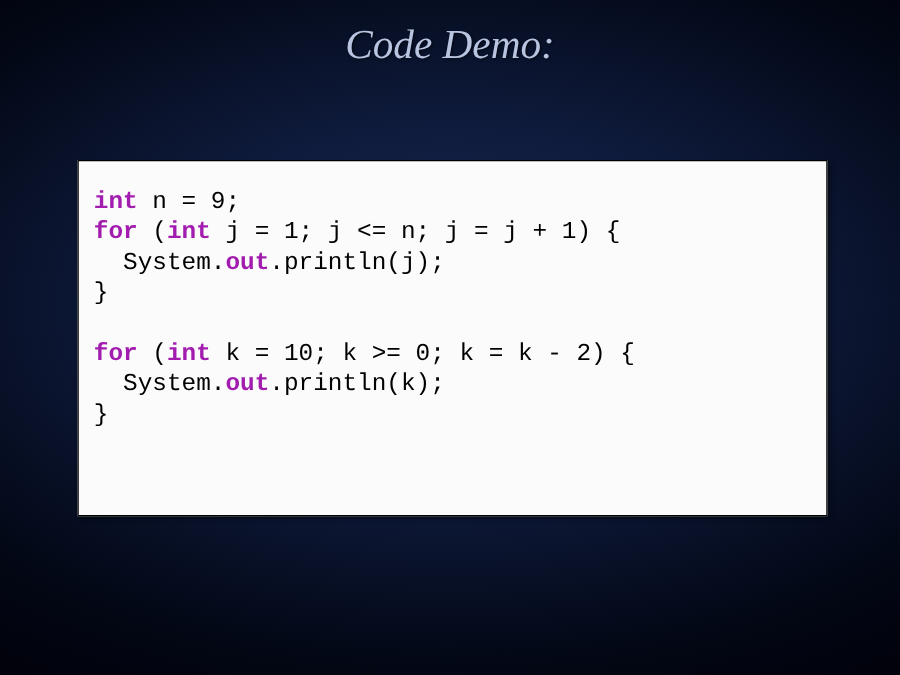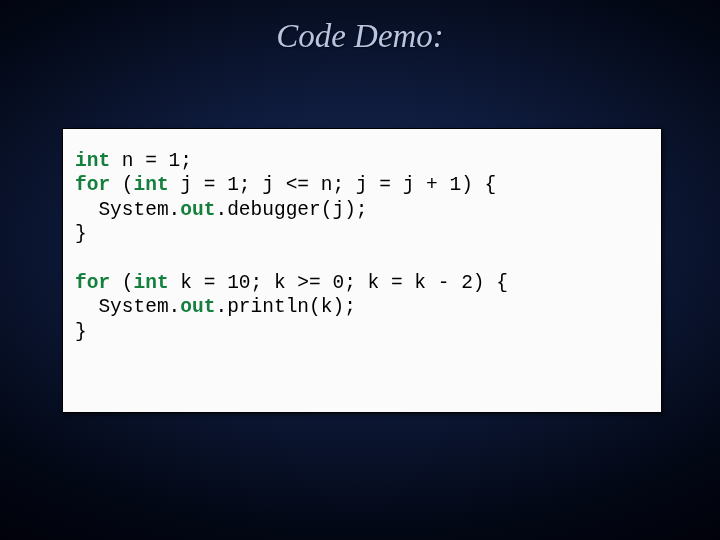--- a/index.html
+++ b/index.html
@@ -42,37 +42,37 @@
     box-sizing: border-box;
   }
   .code {
     font-family: "Courier New", Courier, monospace;
     font-size: 19.5px;
     line-height: 1.25;
     color: #000;
     white-space: pre;
   }
   .kw {
-    color: #15803d;
+    color: #a21caf;
     font-weight: bold;
   }
 </style>
 </head>
 <body>
 
 <div class="slide">
 
   <div class="title">
     <span>Code Demo:</span><br>
   </div>
 
   <div class="codebox">
-    <div class="code"><span class="kw">int</span><span> n = 1;</span>
+    <div class="code"><span class="kw">int</span><span> n = 9;</span>
 <span class="kw">for</span><span> (</span><span class="kw">int</span><span> j = 1; j &lt;= n; j = j + 1) {</span>
-<span>  System.</span><span class="kw">out</span><span>.debugger(j);</span>
+<span>  System.</span><span class="kw">out</span><span>.println(j);</span>
 <span>}</span>
 
 <span class="kw">for</span><span> (</span><span class="kw">int</span><span> k = 10; k &gt;= 0; k = k - 2) {</span>
 <span>  System.</span><span class="kw">out</span><span>.println(k);</span>
 <span>}</span></div>
   </div>
 
 </div>
 
 </body></html>

